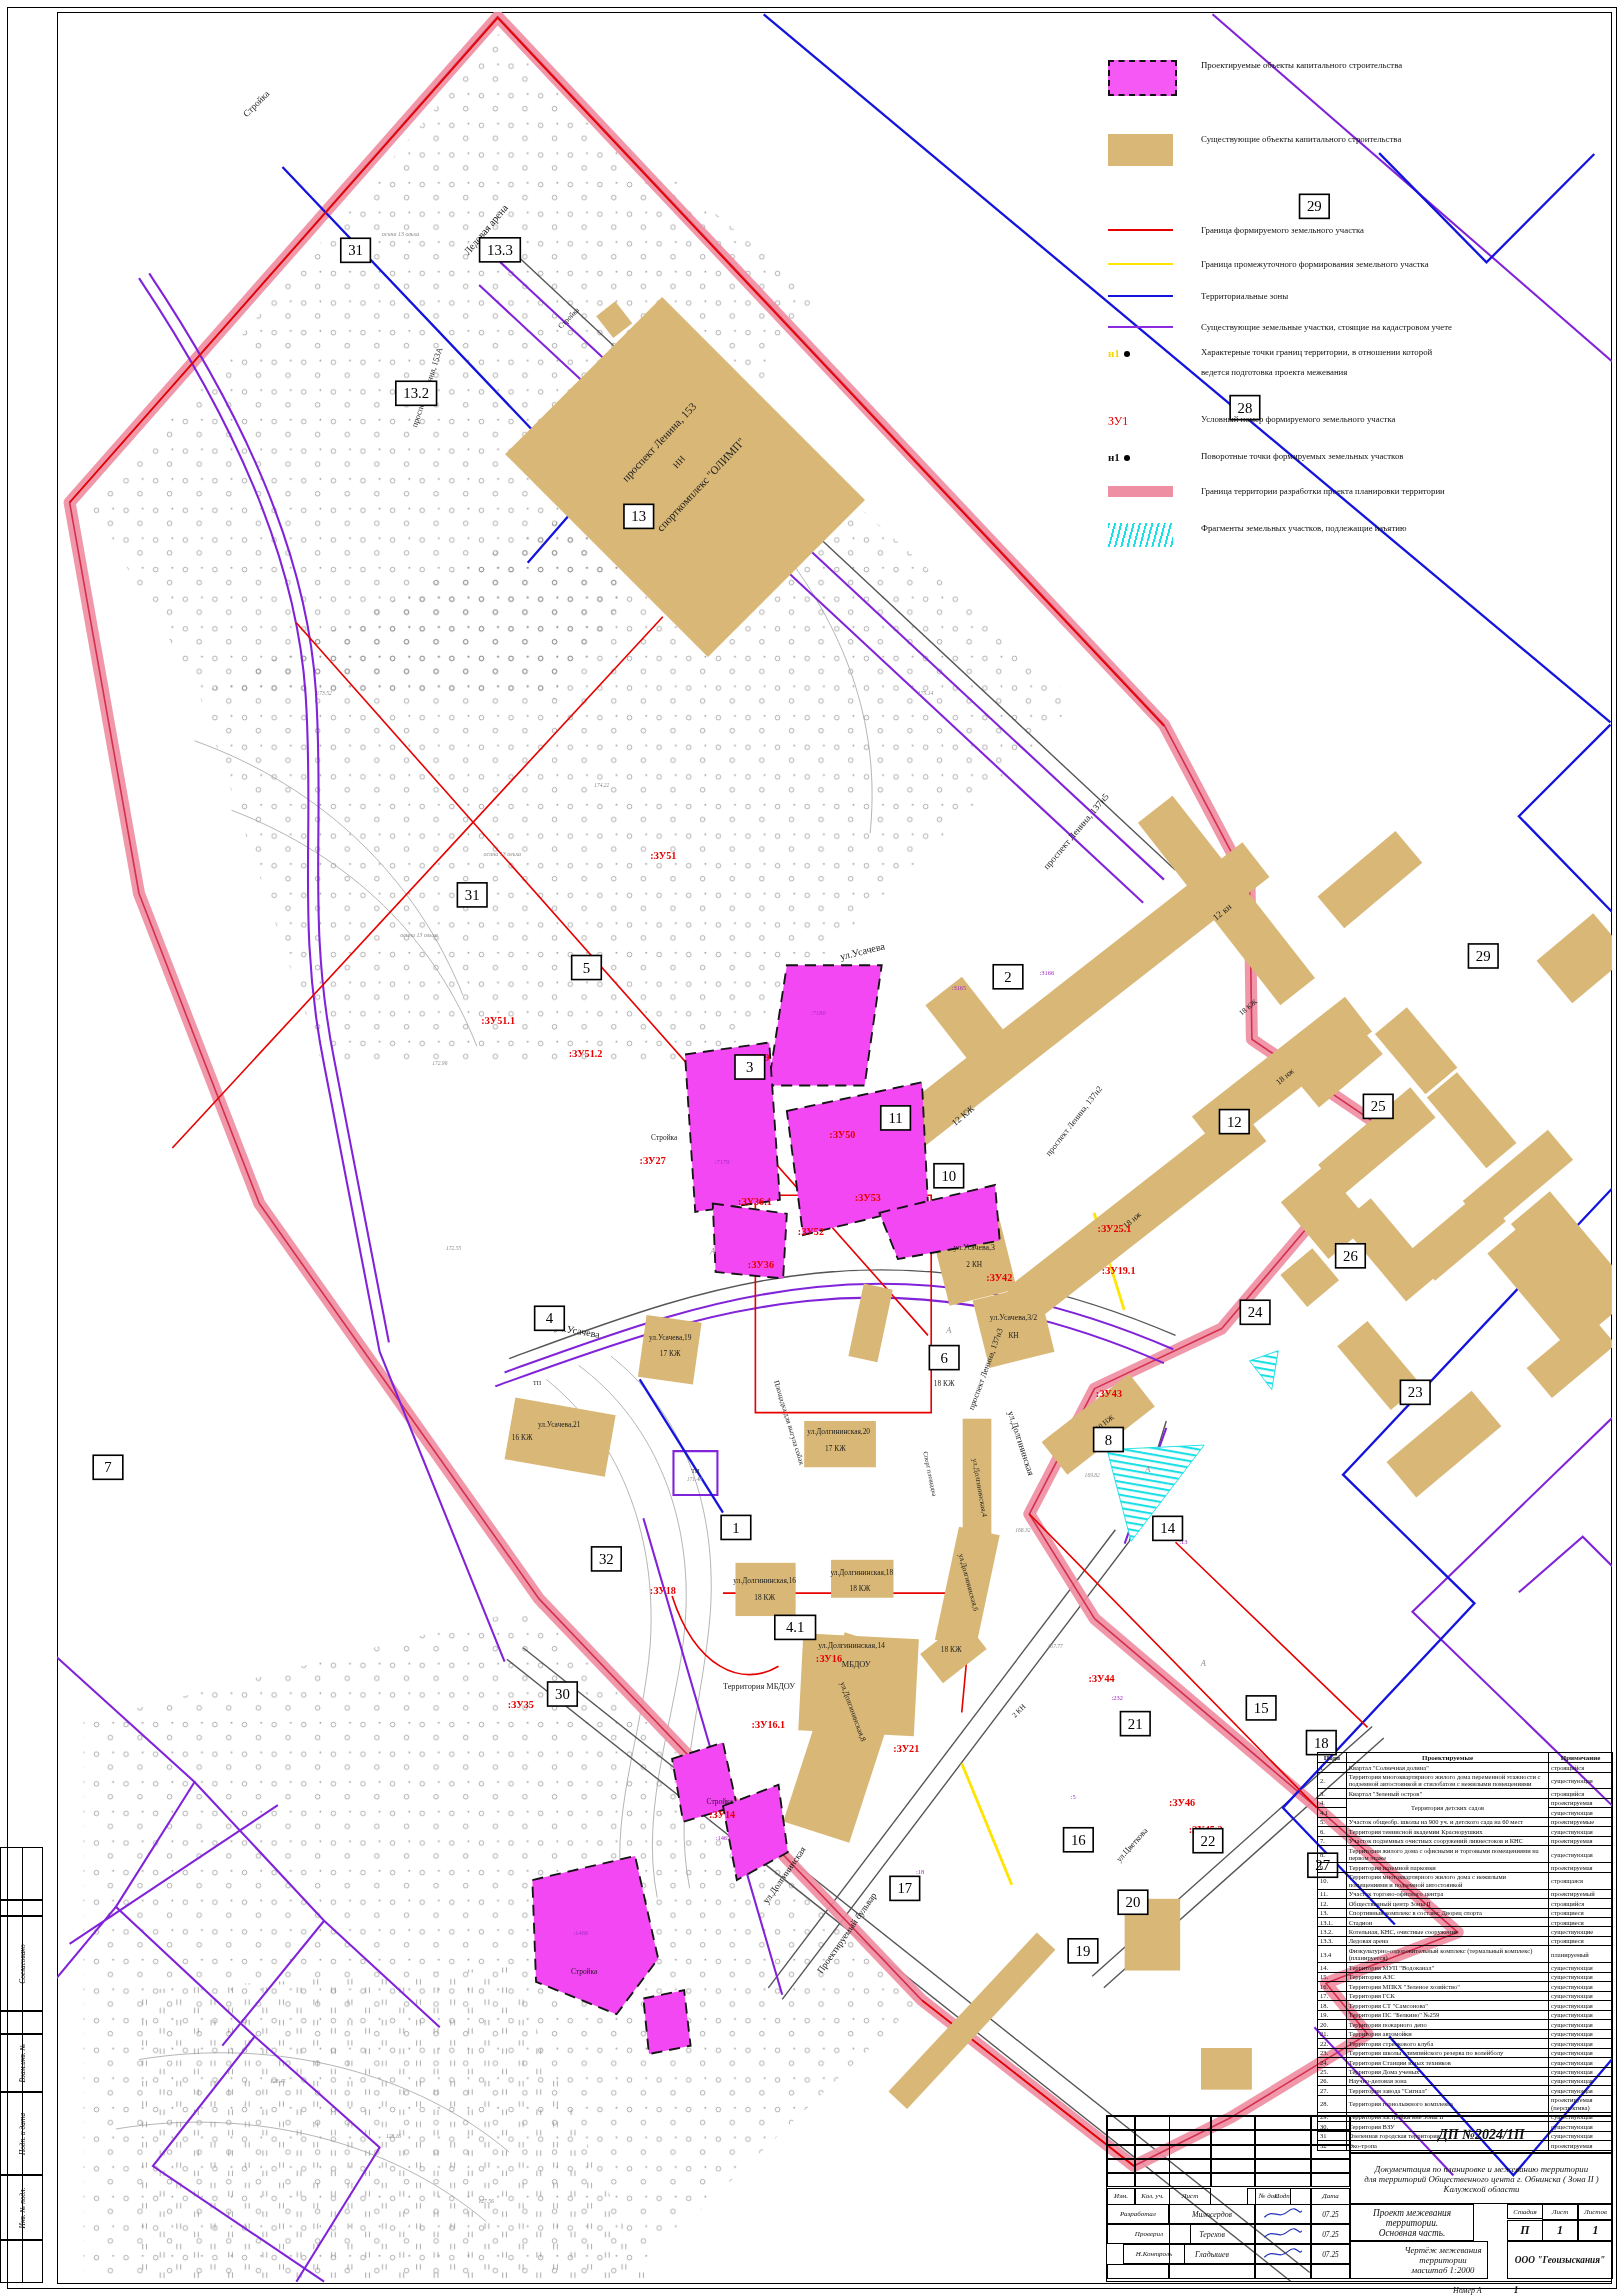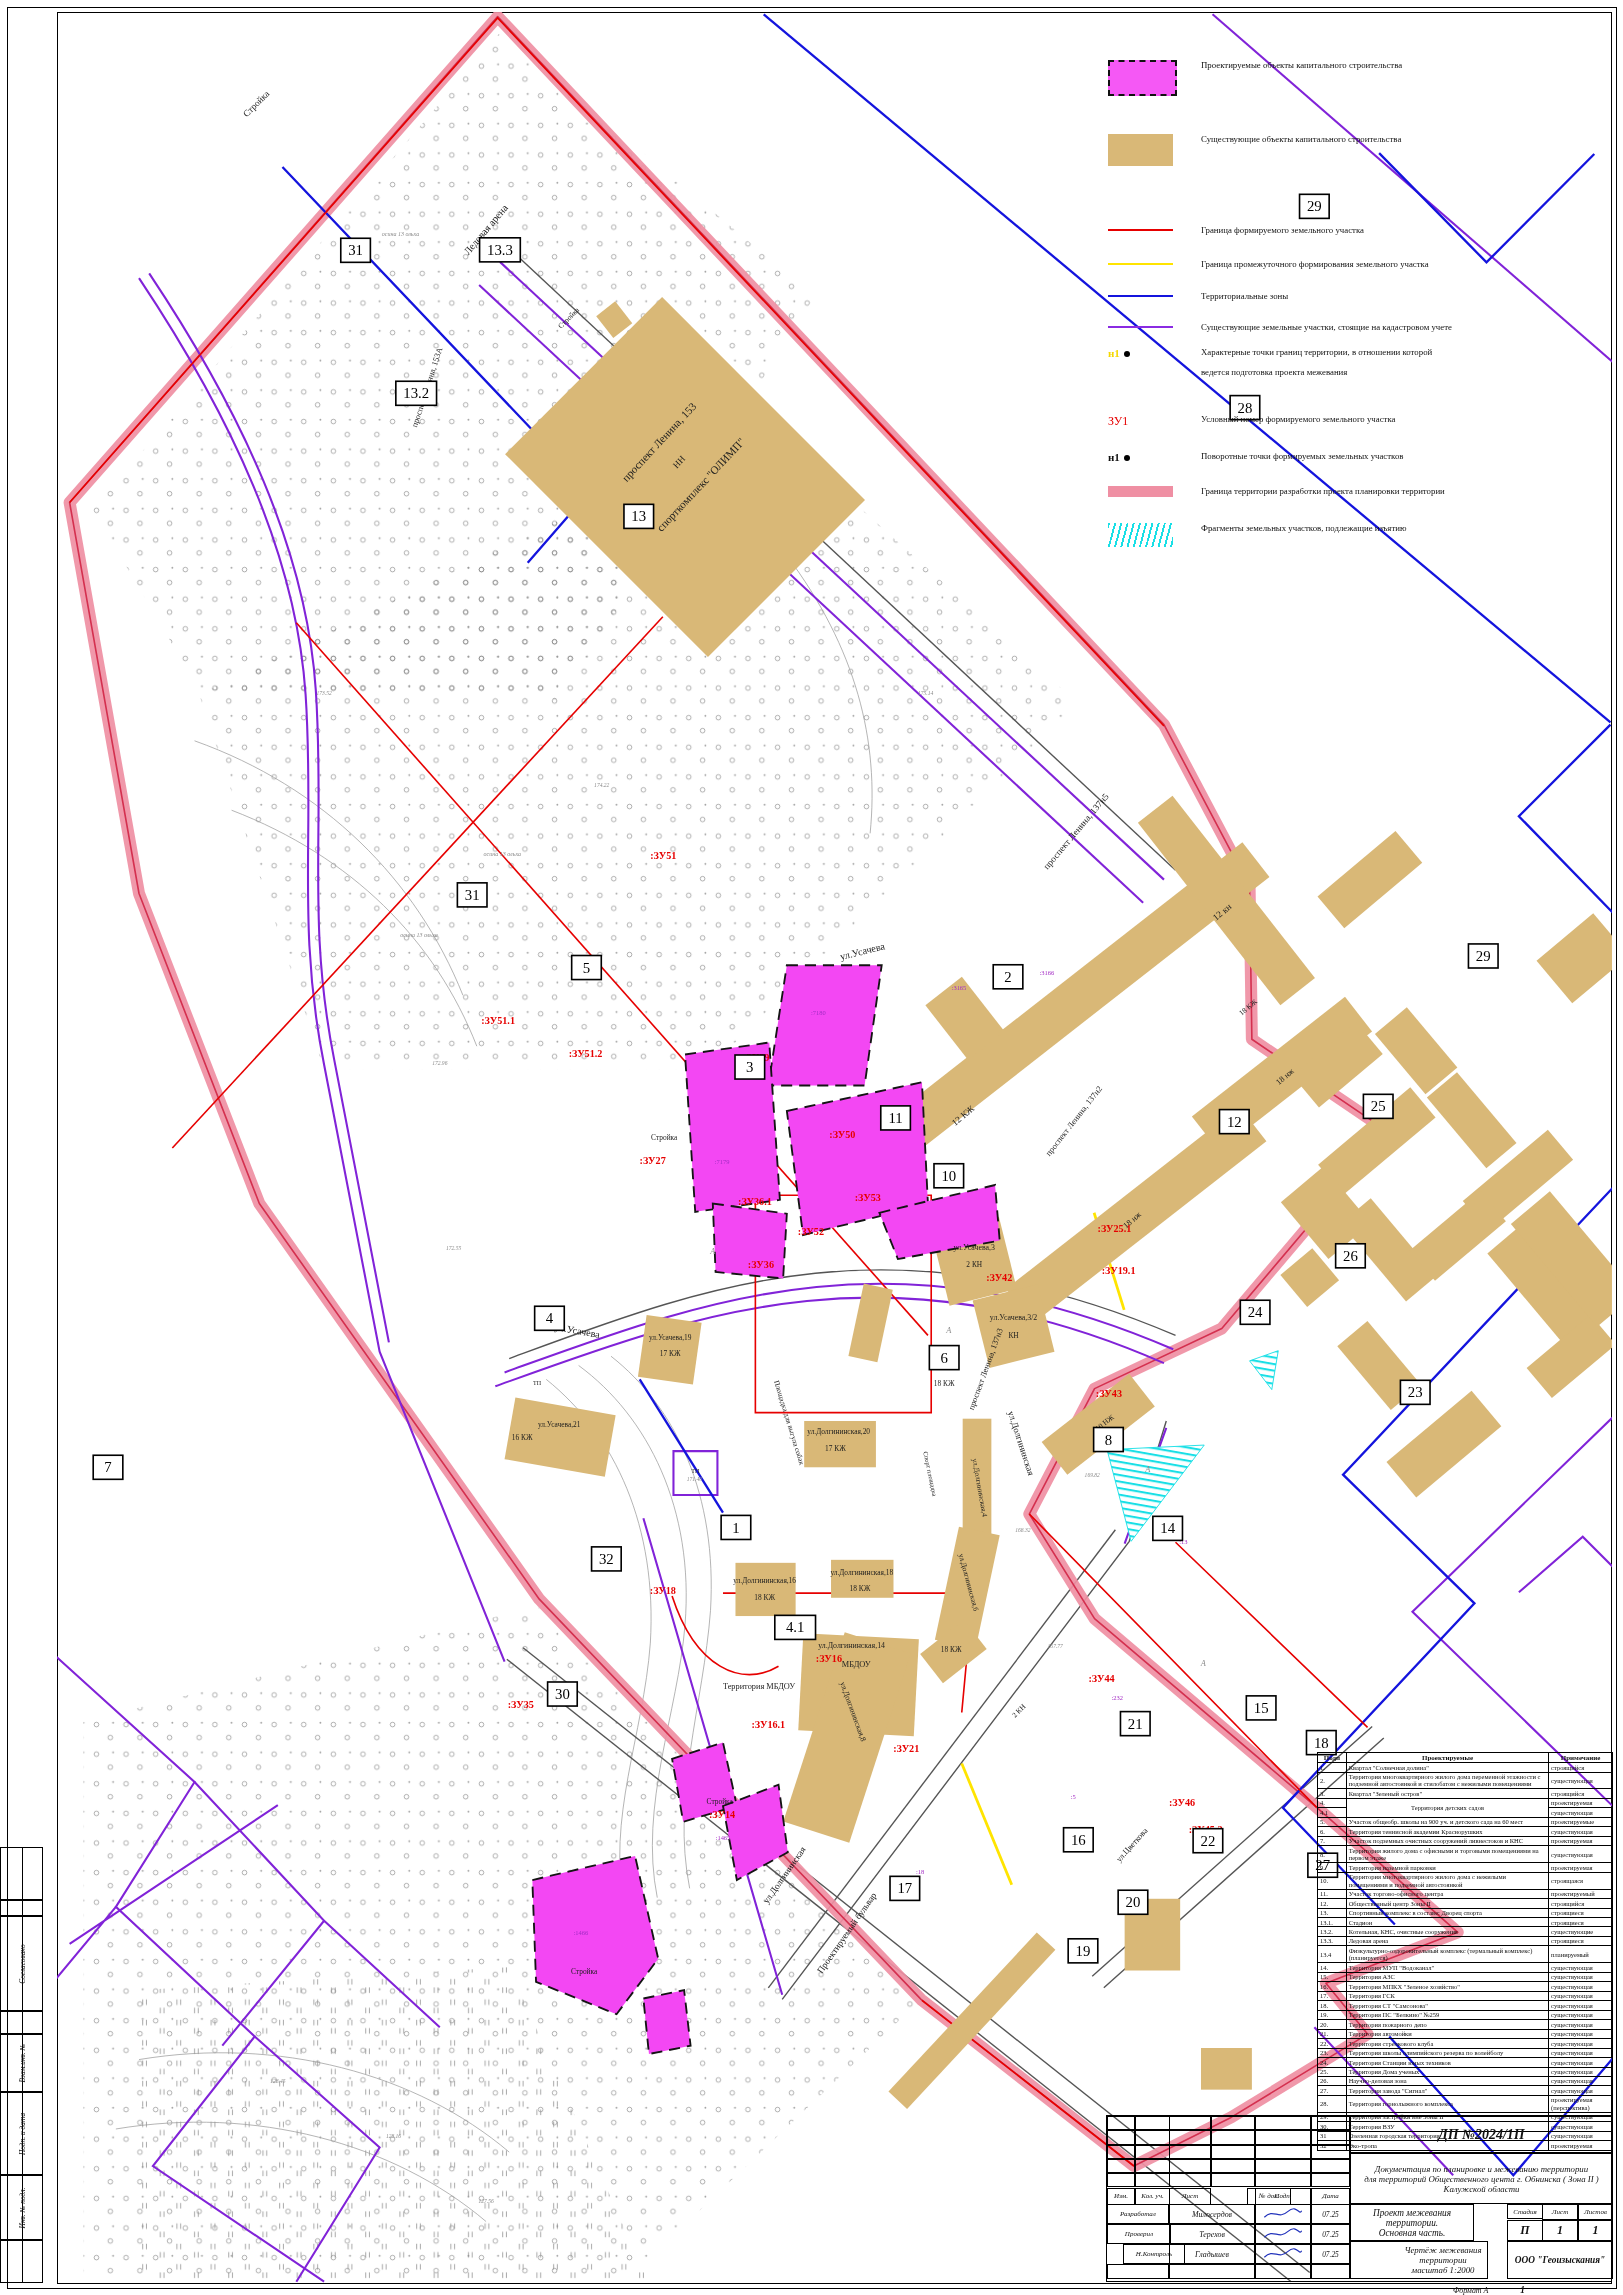--- a/index.html
+++ b/index.html
@@ -642,21 +642,21 @@
       <div class="cell" style="left: 148px; top: 72px; width: 56px; height: 16.7px; font-size: 7px; display: flex; align-items: center; justify-content: center; text-align: center;">Подп.</div>
       <div class="cell" style="left: 204px; top: 72px; width: 39px; height: 16.7px; font-size: 7px; display: flex; align-items: center; justify-content: center; text-align: center;">Дата</div>
       <div class="cell" style="left: 0px; top: 88px; width: 62px; height: 20px; font-size: 7px; display: flex; align-items: center; justify-content: center; text-align: center;">Разработал</div>
       <div class="cell" style="left: 62px; top: 88px; width: 86px; height: 20px; font-size: 7.9px; display: flex; align-items: center; justify-content: center; text-align: center;">Милосердов</div>
       <div class="cell" style="left: 148px; top: 88px; width: 56px; height: 20px; font-size: 7px; display: flex; align-items: center; justify-content: center; text-align: center;">
         <svg width="42" height="14" viewBox="0 0 90 30">
           <path d="M5,22 C25,2 35,28 55,10 S80,20 85,8" fill="none" stroke="#2233bb" stroke-width="2.5"></path>
         </svg>
       </div>
       <div class="cell" style="left: 204px; top: 88px; width: 39px; height: 20px; font-size: 7.4px; display: flex; align-items: center; justify-content: center; text-align: center;">07.25</div>
-      <div class="cell" style="left: 0px; top: 108px; width: 64px; height: 20px; font-size: 7px; display: flex; align-items: center; justify-content: center; text-align: center;">Проверил</div>
+      <div class="cell" style="left: 0px; top: 108px; width: 84px; height: 20px; font-size: 7px; display: flex; align-items: center; justify-content: center; text-align: center;">Проверил</div>
       <div class="cell" style="left: 62px; top: 108px; width: 86px; height: 20px; font-size: 7.9px; display: flex; align-items: center; justify-content: center; text-align: center;">Терехов</div>
       <div class="cell" style="left: 148px; top: 108px; width: 56px; height: 20px; font-size: 7px; display: flex; align-items: center; justify-content: center; text-align: center;">
         <svg width="42" height="14" viewBox="0 0 90 30">
           <path d="M5,22 C25,2 35,28 55,10 S80,20 85,8" fill="none" stroke="#2233bb" stroke-width="2.5"></path>
         </svg>
       </div>
       <div class="cell" style="left: 204px; top: 108px; width: 39px; height: 20px; font-size: 7.4px; display: flex; align-items: center; justify-content: center; text-align: center;">07.25</div>
       <div class="cell" style="left: 16px; top: 128px; width: 62px; height: 20px; font-size: 7px; display: flex; align-items: center; justify-content: center; text-align: center;">Н.Контроль</div>
       <div class="cell" style="left: 62px; top: 128px; width: 86px; height: 20px; font-size: 7.9px; display: flex; align-items: center; justify-content: center; text-align: center;">Гладышев</div>
       <div class="cell" style="left: 148px; top: 128px; width: 56px; height: 20px; font-size: 7px; display: flex; align-items: center; justify-content: center; text-align: center;">
@@ -686,21 +686,21 @@
       <div class="cell" style="left: 471px; top: 104px; width: 35px; height: 21px; font-size: 9.3px; display: flex; align-items: center; justify-content: center; text-align: center;">
         <b style="font-size:12px">1</b>
       </div>
       <div class="cell" style="left: 243px; top: 125px; width: 138px; height: 38px; font-size: 8.8px; display: flex; align-items: center; justify-content: center; text-align: center; padding-left: 48px;">Чертёж межевания территории<br>масштаб 1:2000</div>
       <div class="cell" style="left: 400px; top: 125px; width: 106px; height: 38px; font-size: 9.3px; display: flex; align-items: center; justify-content: center; text-align: center;">
         <b>ООО "Геоизыскания"</b>
       </div>
     </div>
 
   <div class="fmt">
-    <span>Формат А</span><b>1</b>
+    <span>Номер А</span><b>1</b>
   </div>
 
   <div id="sidebar">
       <div class="scell sbar" style="top: 1847px; height: 53px;">
         <div class="scol"></div>
       </div>
       <div class="scell sbar" style="top: 1900px; height: 16px;">
         <div class="scol"></div>
       </div>
       <div class="scell sbar" style="top: 1916px; height: 95px;">

